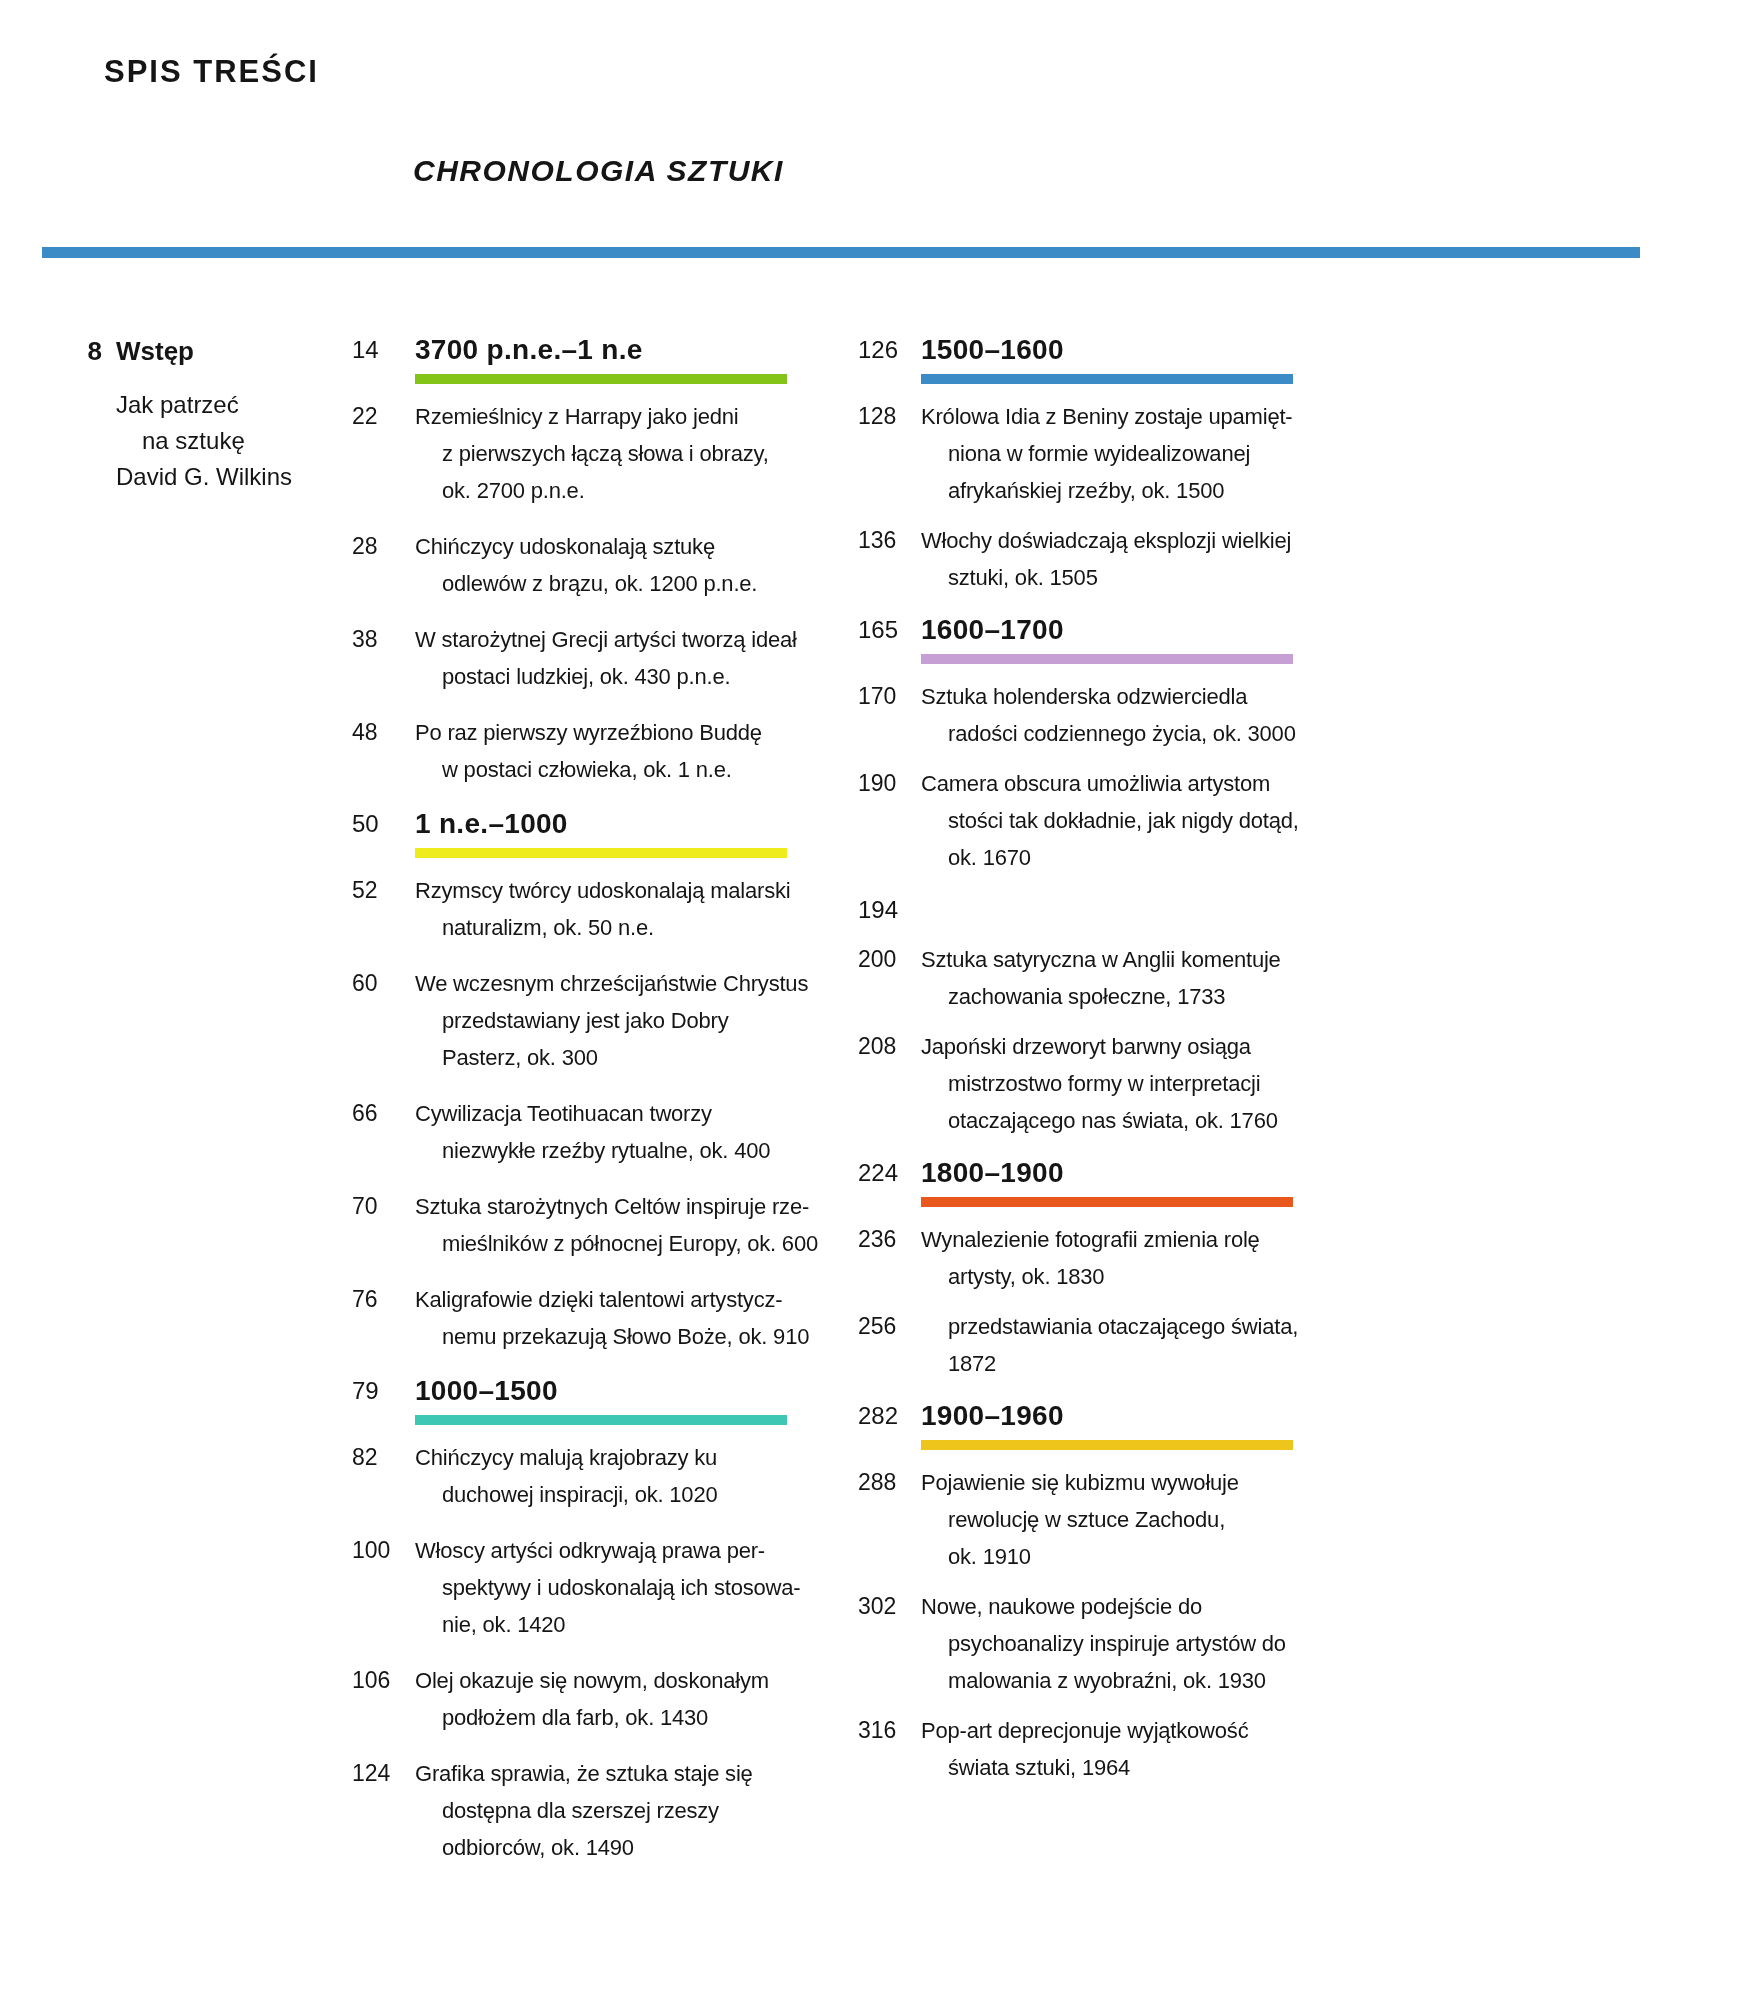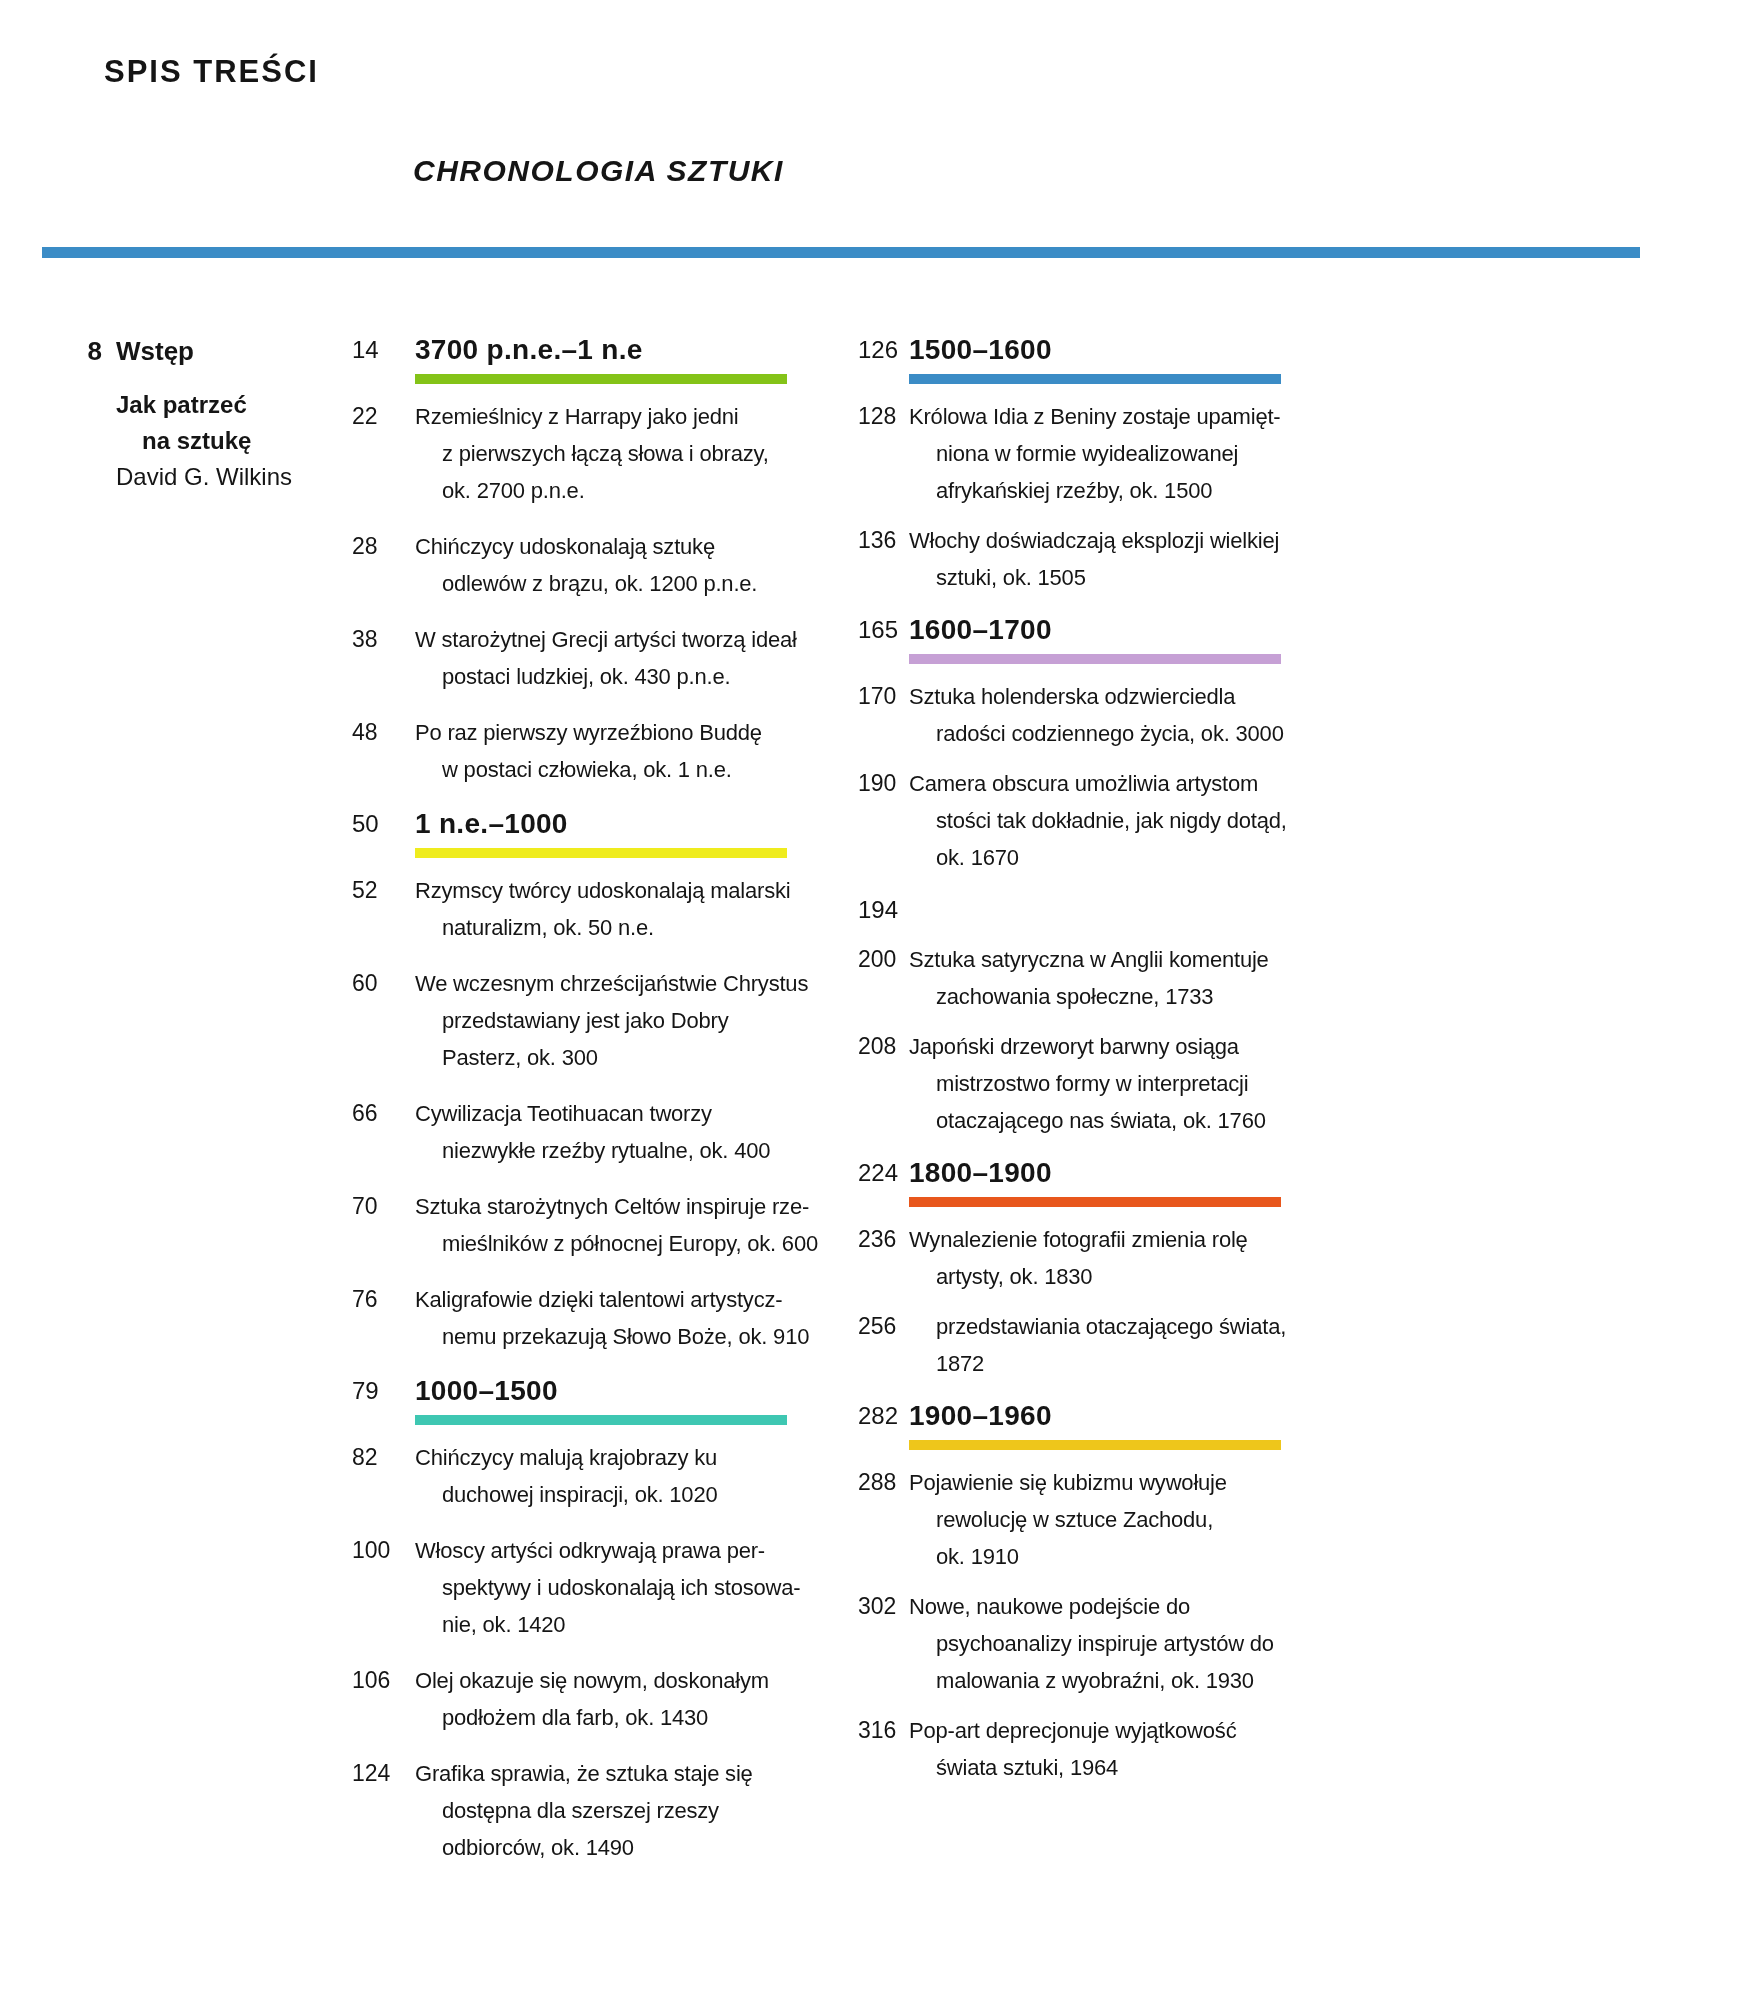--- a/index.html
+++ b/index.html
@@ -23,21 +23,21 @@
   .top-rule {
     position: absolute; left: 42px; top: 247px;
     width: 1598px; height: 11px;
   }
   .col { position: absolute; top: 333px; }
   .col-intro   { left: 72px;  width: 280px; }
   #col-middle  { left: 352px; width: 460px; }
   #col-right   { left: 858px; width: 478px; }
 
   .row { display: grid; grid-template-columns: 46px 1fr; column-gap: 17px; }
-  #col-right .row { grid-template-columns: 49px 1fr; column-gap: 2px; }
+  #col-right .row { grid-template-columns: 49px 1fr; column-gap: 14px; }
 
   .num {
     font-weight: normal; 
     font-size: 23px; line-height: 37px;
   }
   .line { font-size: 22px; line-height: 37px; white-space: nowrap; letter-spacing: -0.2px; }
   .cont { padding-left: 27px; }
 
   .entry { margin-bottom: 19px; }
   #col-right .entry { margin-bottom: 13px; }
@@ -49,21 +49,21 @@
   .sec-header { margin-bottom: 14px; }
   .sec-num { font-size: 24px; line-height: 34px; }
   .range { display: block; font-size: 28px; font-weight: bold; line-height: 34px; letter-spacing: 0.3px; }
   .bar { display: block; width: 372px; height: 10px; margin-top: 7px; }
 
   
   .intro-row { display: grid; grid-template-columns: 30px 1fr; column-gap: 14px; }
   .intro-num { font-weight: bold; font-size: 26px; line-height: 36px; text-align: right; }
   .intro-title { font-size: 26px; font-weight: bold; line-height: 36px; }
   .intro-sub { margin-top: 18px; padding-left: 44px; }
-  .intro-sub .b { font-weight: bold; font-size: 24px; line-height: 36px; white-space: nowrap; }
+  .intro-sub .b { font-weight: normal; font-size: 24px; line-height: 36px; white-space: nowrap; }
   .intro-sub .indent { padding-left: 26px; }
   .intro-sub .author { font-weight: normal; font-size: 24px; line-height: 36px; white-space: nowrap; }
 </style>
 </head>
 <body>
 
 <div class="page-title">SPIS TREŚCI</div>
 <div class="book-title">CHRONOLOGIA SZTUKI</div>
 <div class="top-rule" style="background: rgb(59, 140, 198);"></div>
 

